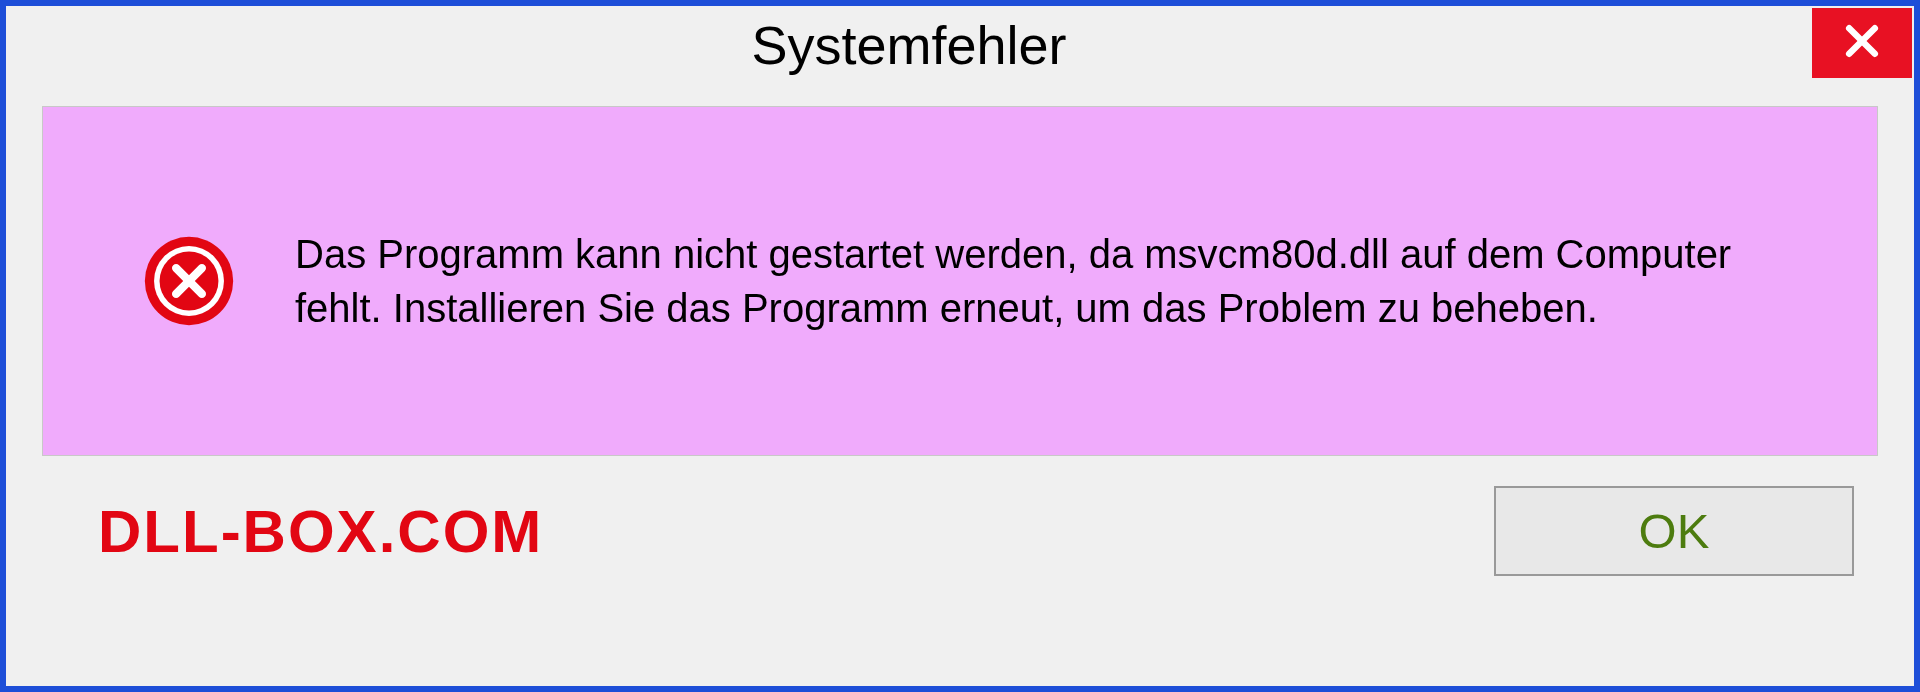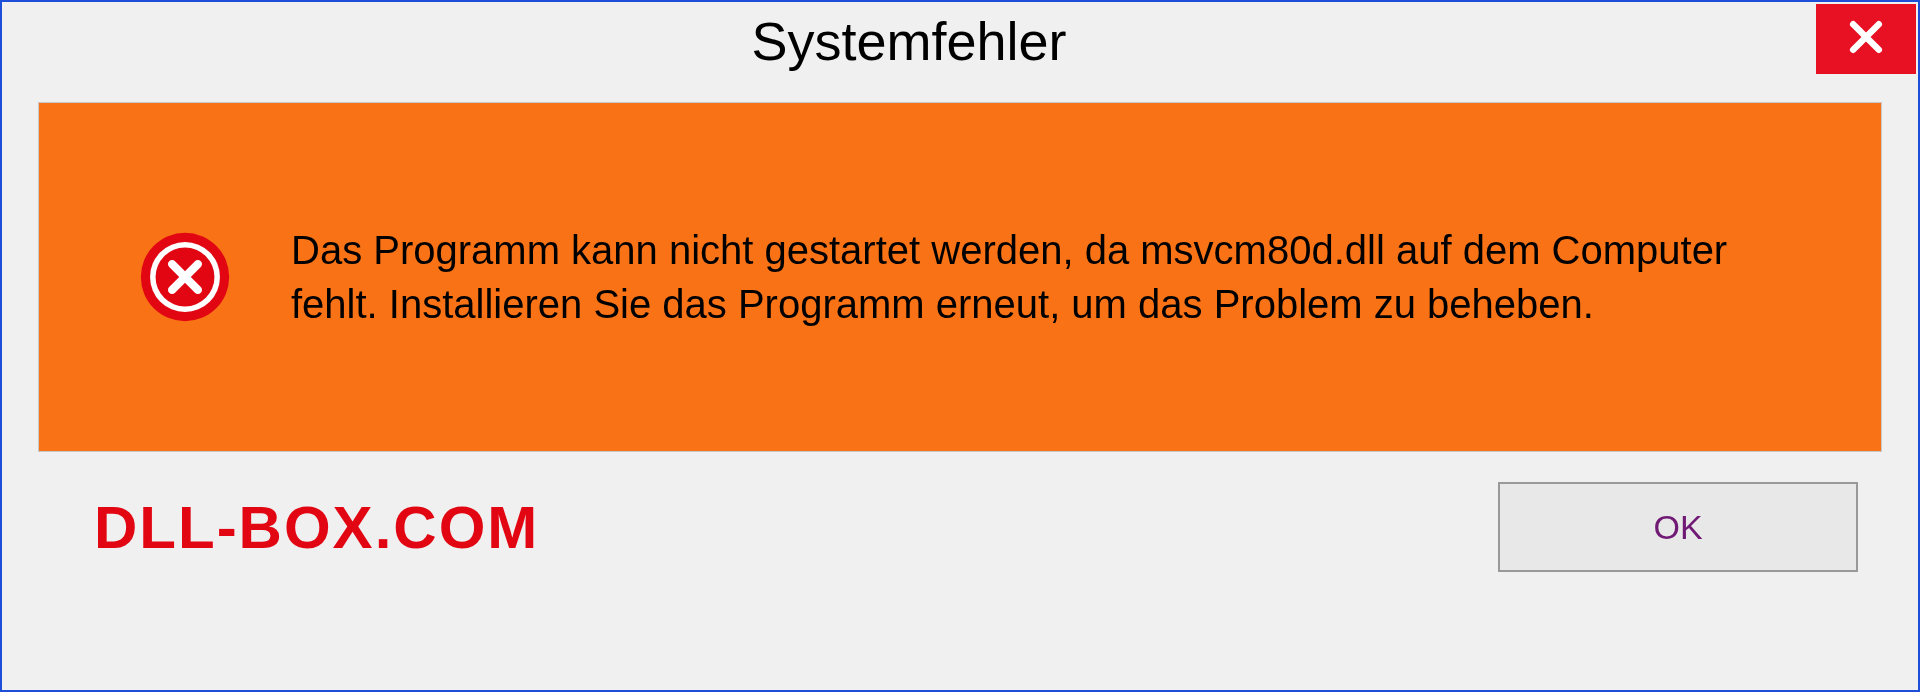--- a/index.html
+++ b/index.html
@@ -11,21 +11,21 @@
       font-family: "Segoe UI", Tahoma, Arial, sans-serif;
       background: #ffffff;
       width: 1920px;
       height: 692px;
       overflow: hidden;
     }
     .dialog {
       width: 100%;
       height: 100%;
       background: #f0f0f0;
-      border: 2px solid #1d4ed8;
+      border: 6px solid #1d4ed8;
       display: flex;
       flex-direction: column;
     }
     .titlebar {
       display: flex;
       align-items: flex-start;
       justify-content: space-between;
       height: 90px;
       background: #f0f0f0;
       position: relative;
@@ -49,21 +49,21 @@
       cursor: pointer;
       margin-top: 2px;
       margin-right: 2px;
     }
     .close-button svg {
       width: 44px;
       height: 44px;
     }
     .content-area {
       margin: 10px 36px 0 36px;
-      background: #f97316;
+      background: #f0abfc;
       border: 1px solid #c8c8c8;
       flex: 1;
       display: flex;
       align-items: center;
       padding: 0 70px 0 100px;
       max-height: 350px;
     }
     .error-icon {
       flex-shrink: 0;
       width: 92px;
@@ -88,22 +88,22 @@
       font-weight: 800;
       color: #e20613;
       letter-spacing: 2px;
       font-family: Arial, sans-serif;
     }
     .ok-button {
       width: 360px;
       height: 90px;
       background: #e8e8e8;
       border: 2px solid #999;
-      font-size: 34px;
-      color: #701a75;
+      font-size: 49px;
+      color: #4d7c0f;
       cursor: pointer;
       display: flex;
       align-items: center;
       justify-content: center;
       font-family: inherit;
     }
   </style>
 </head>
 <body>
 

